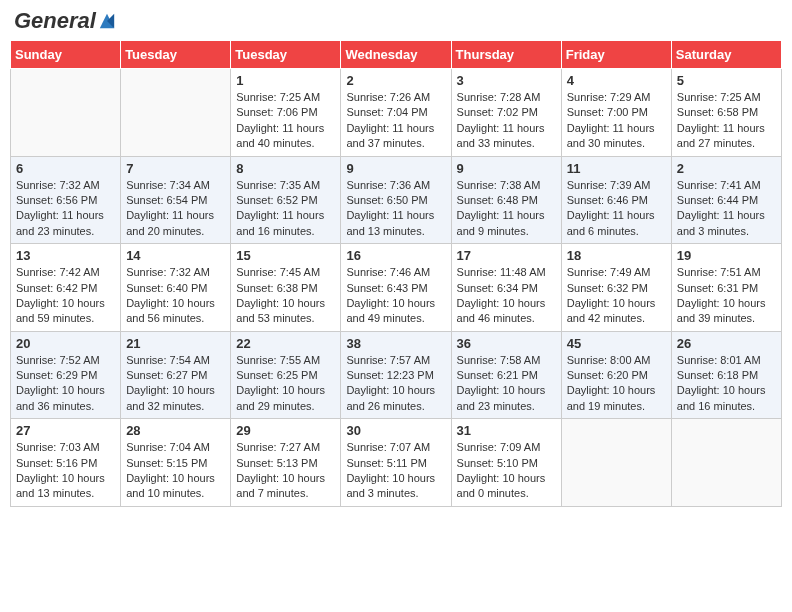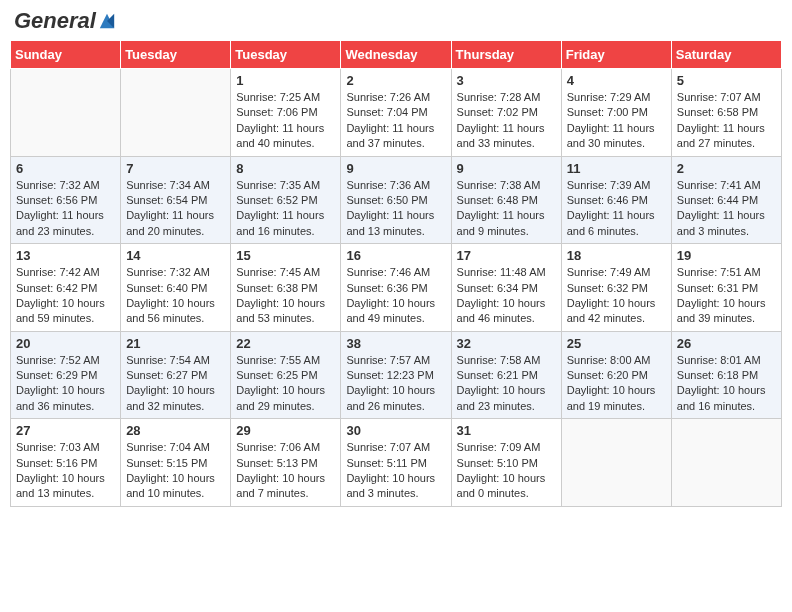--- a/index.html
+++ b/index.html
@@ -151,21 +151,21 @@
 Daylight: 11 hours and 33 minutes.</div>
         </td>
         <td>
           <span class="cell-day">4</span>
           <div class="cell-info">Sunrise: 7:29 AM
 Sunset: 7:00 PM
 Daylight: 11 hours and 30 minutes.</div>
         </td>
         <td>
           <span class="cell-day">5</span>
-          <div class="cell-info">Sunrise: 7:07 AM
+          <div class="cell-info">Sunrise: 7:25 AM
 Sunset: 6:58 PM
 Daylight: 11 hours and 27 minutes.</div>
         </td>
       </tr>
       <tr>
         <td>
           <span class="cell-day">6</span>
           <div class="cell-info">Sunrise: 7:32 AM
 Sunset: 6:56 PM
 Daylight: 11 hours and 23 minutes.</div>
@@ -222,21 +222,21 @@
         </td>
         <td>
           <span class="cell-day">15</span>
           <div class="cell-info">Sunrise: 7:45 AM
 Sunset: 6:38 PM
 Daylight: 10 hours and 53 minutes.</div>
         </td>
         <td>
           <span class="cell-day">16</span>
           <div class="cell-info">Sunrise: 7:46 AM
-Sunset: 6:36 PM
+Sunset: 6:43 PM
 Daylight: 10 hours and 49 minutes.</div>
         </td>
         <td>
           <span class="cell-day">17</span>
           <div class="cell-info">Sunrise: 11:48 AM
 Sunset: 6:34 PM
 Daylight: 10 hours and 46 minutes.</div>
         </td>
         <td>
           <span class="cell-day">18</span>
@@ -270,27 +270,27 @@
 Sunset: 6:25 PM
 Daylight: 10 hours and 29 minutes.</div>
         </td>
         <td>
           <span class="cell-day">38</span>
           <div class="cell-info">Sunrise: 7:57 AM
 Sunset: 12:23 PM
 Daylight: 10 hours and 26 minutes.</div>
         </td>
         <td>
-          <span class="cell-day">32</span>
+          <span class="cell-day">36</span>
           <div class="cell-info">Sunrise: 7:58 AM
 Sunset: 6:21 PM
 Daylight: 10 hours and 23 minutes.</div>
         </td>
         <td>
-          <span class="cell-day">25</span>
+          <span class="cell-day">45</span>
           <div class="cell-info">Sunrise: 8:00 AM
 Sunset: 6:20 PM
 Daylight: 10 hours and 19 minutes.</div>
         </td>
         <td>
           <span class="cell-day">26</span>
           <div class="cell-info">Sunrise: 8:01 AM
 Sunset: 6:18 PM
 Daylight: 10 hours and 16 minutes.</div>
         </td>
@@ -303,21 +303,21 @@
 Daylight: 10 hours and 13 minutes.</div>
         </td>
         <td>
           <span class="cell-day">28</span>
           <div class="cell-info">Sunrise: 7:04 AM
 Sunset: 5:15 PM
 Daylight: 10 hours and 10 minutes.</div>
         </td>
         <td>
           <span class="cell-day">29</span>
-          <div class="cell-info">Sunrise: 7:06 AM
+          <div class="cell-info">Sunrise: 7:27 AM
 Sunset: 5:13 PM
 Daylight: 10 hours and 7 minutes.</div>
         </td>
         <td>
           <span class="cell-day">30</span>
           <div class="cell-info">Sunrise: 7:07 AM
 Sunset: 5:11 PM
 Daylight: 10 hours and 3 minutes.</div>
         </td>
         <td>

